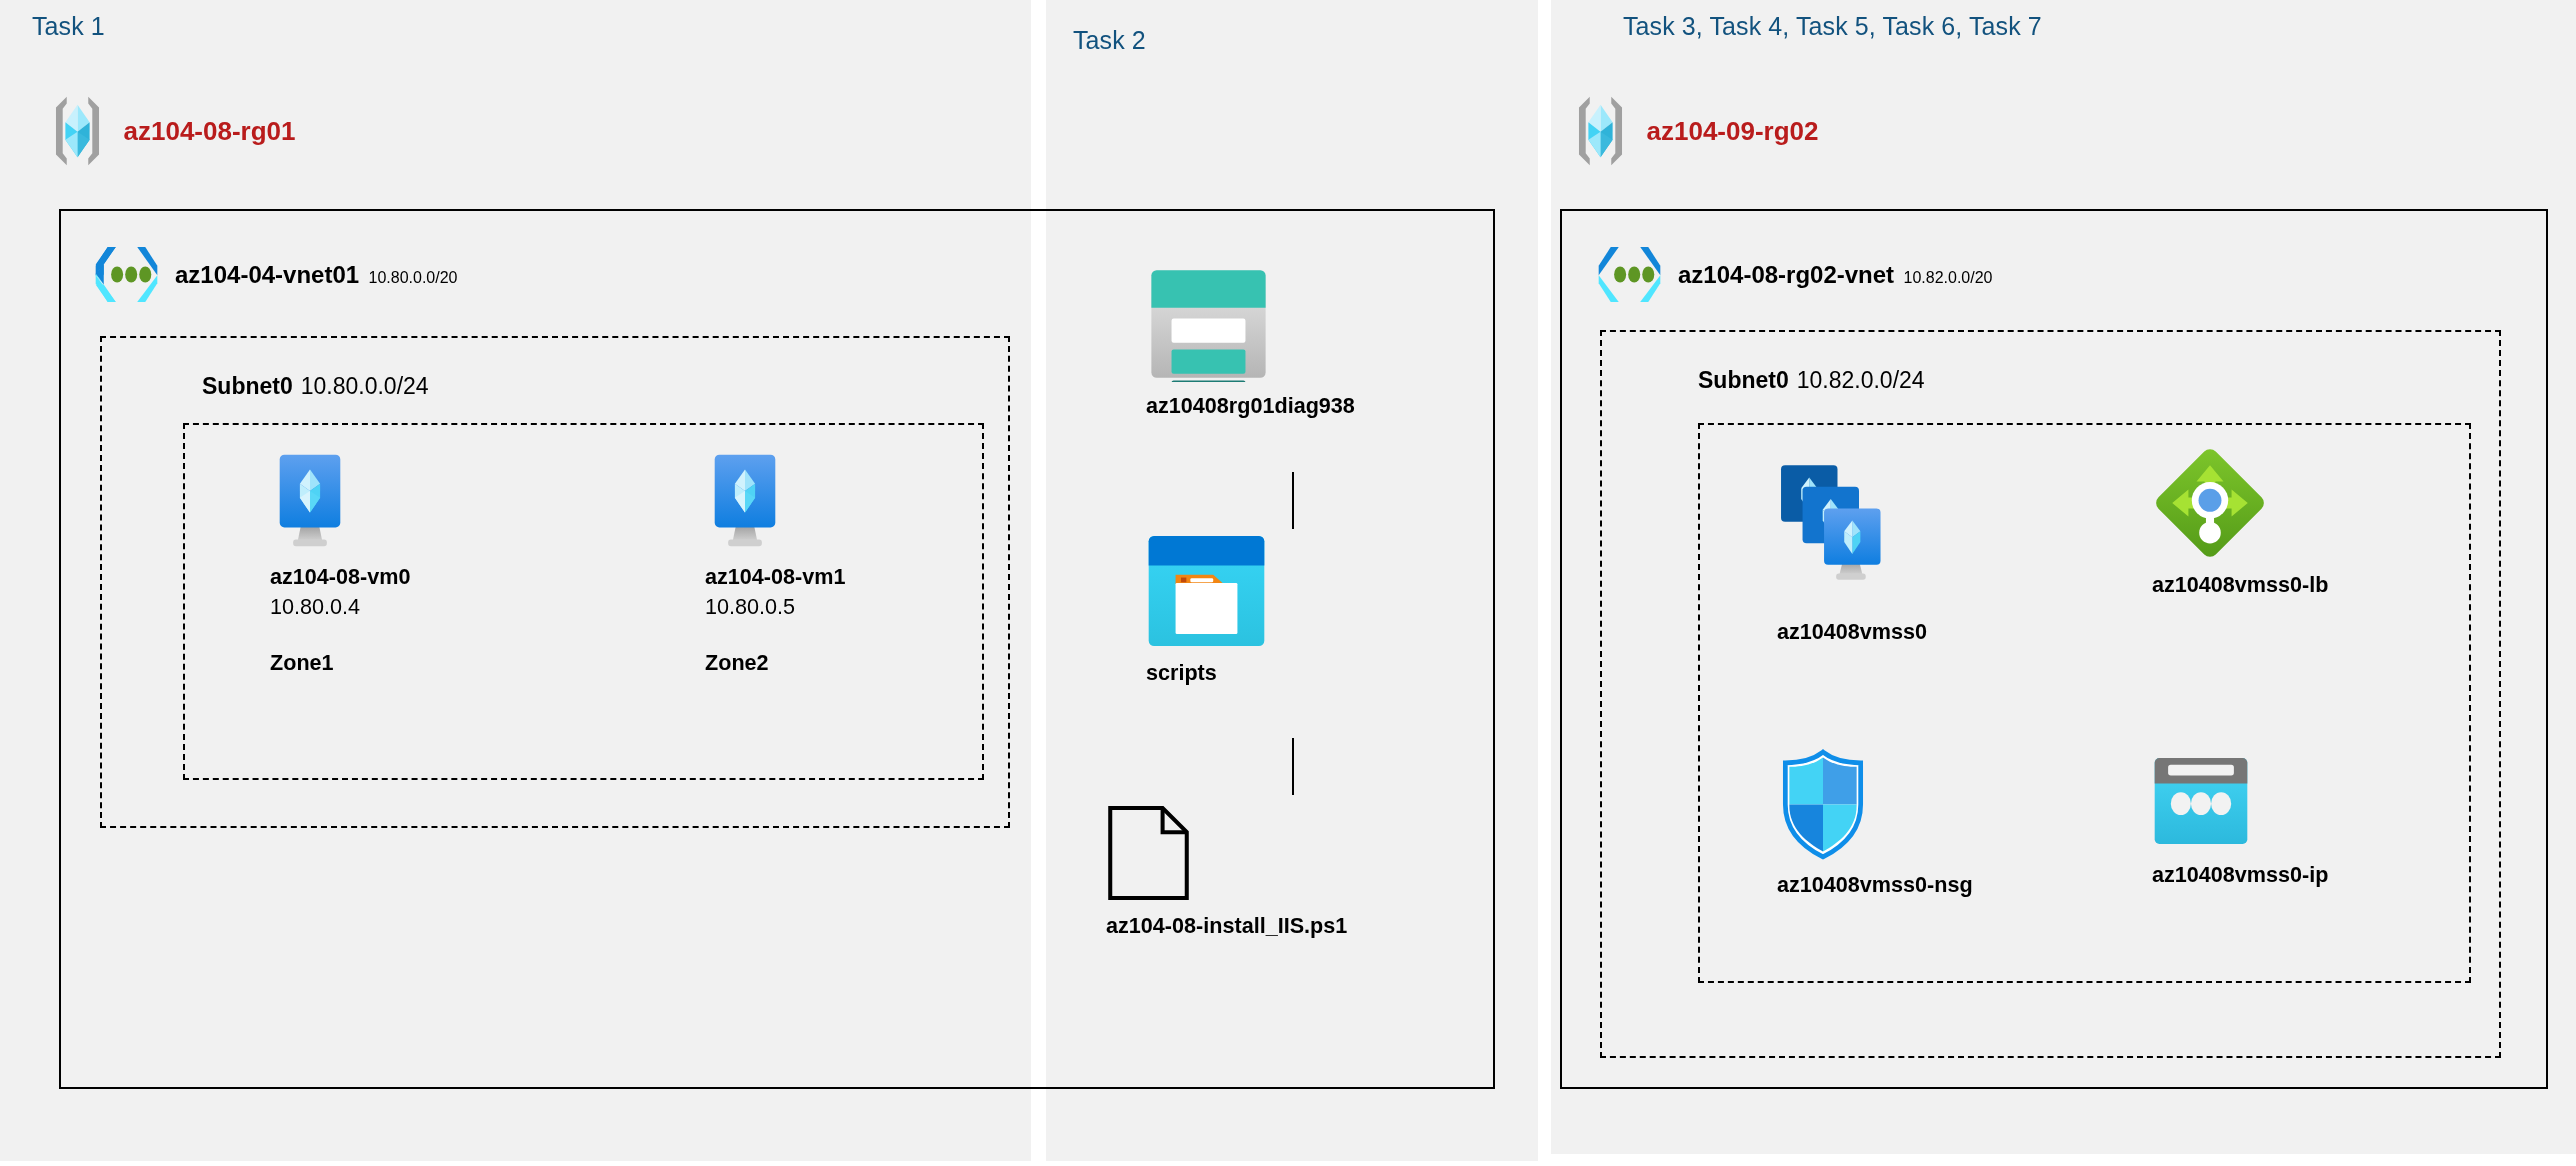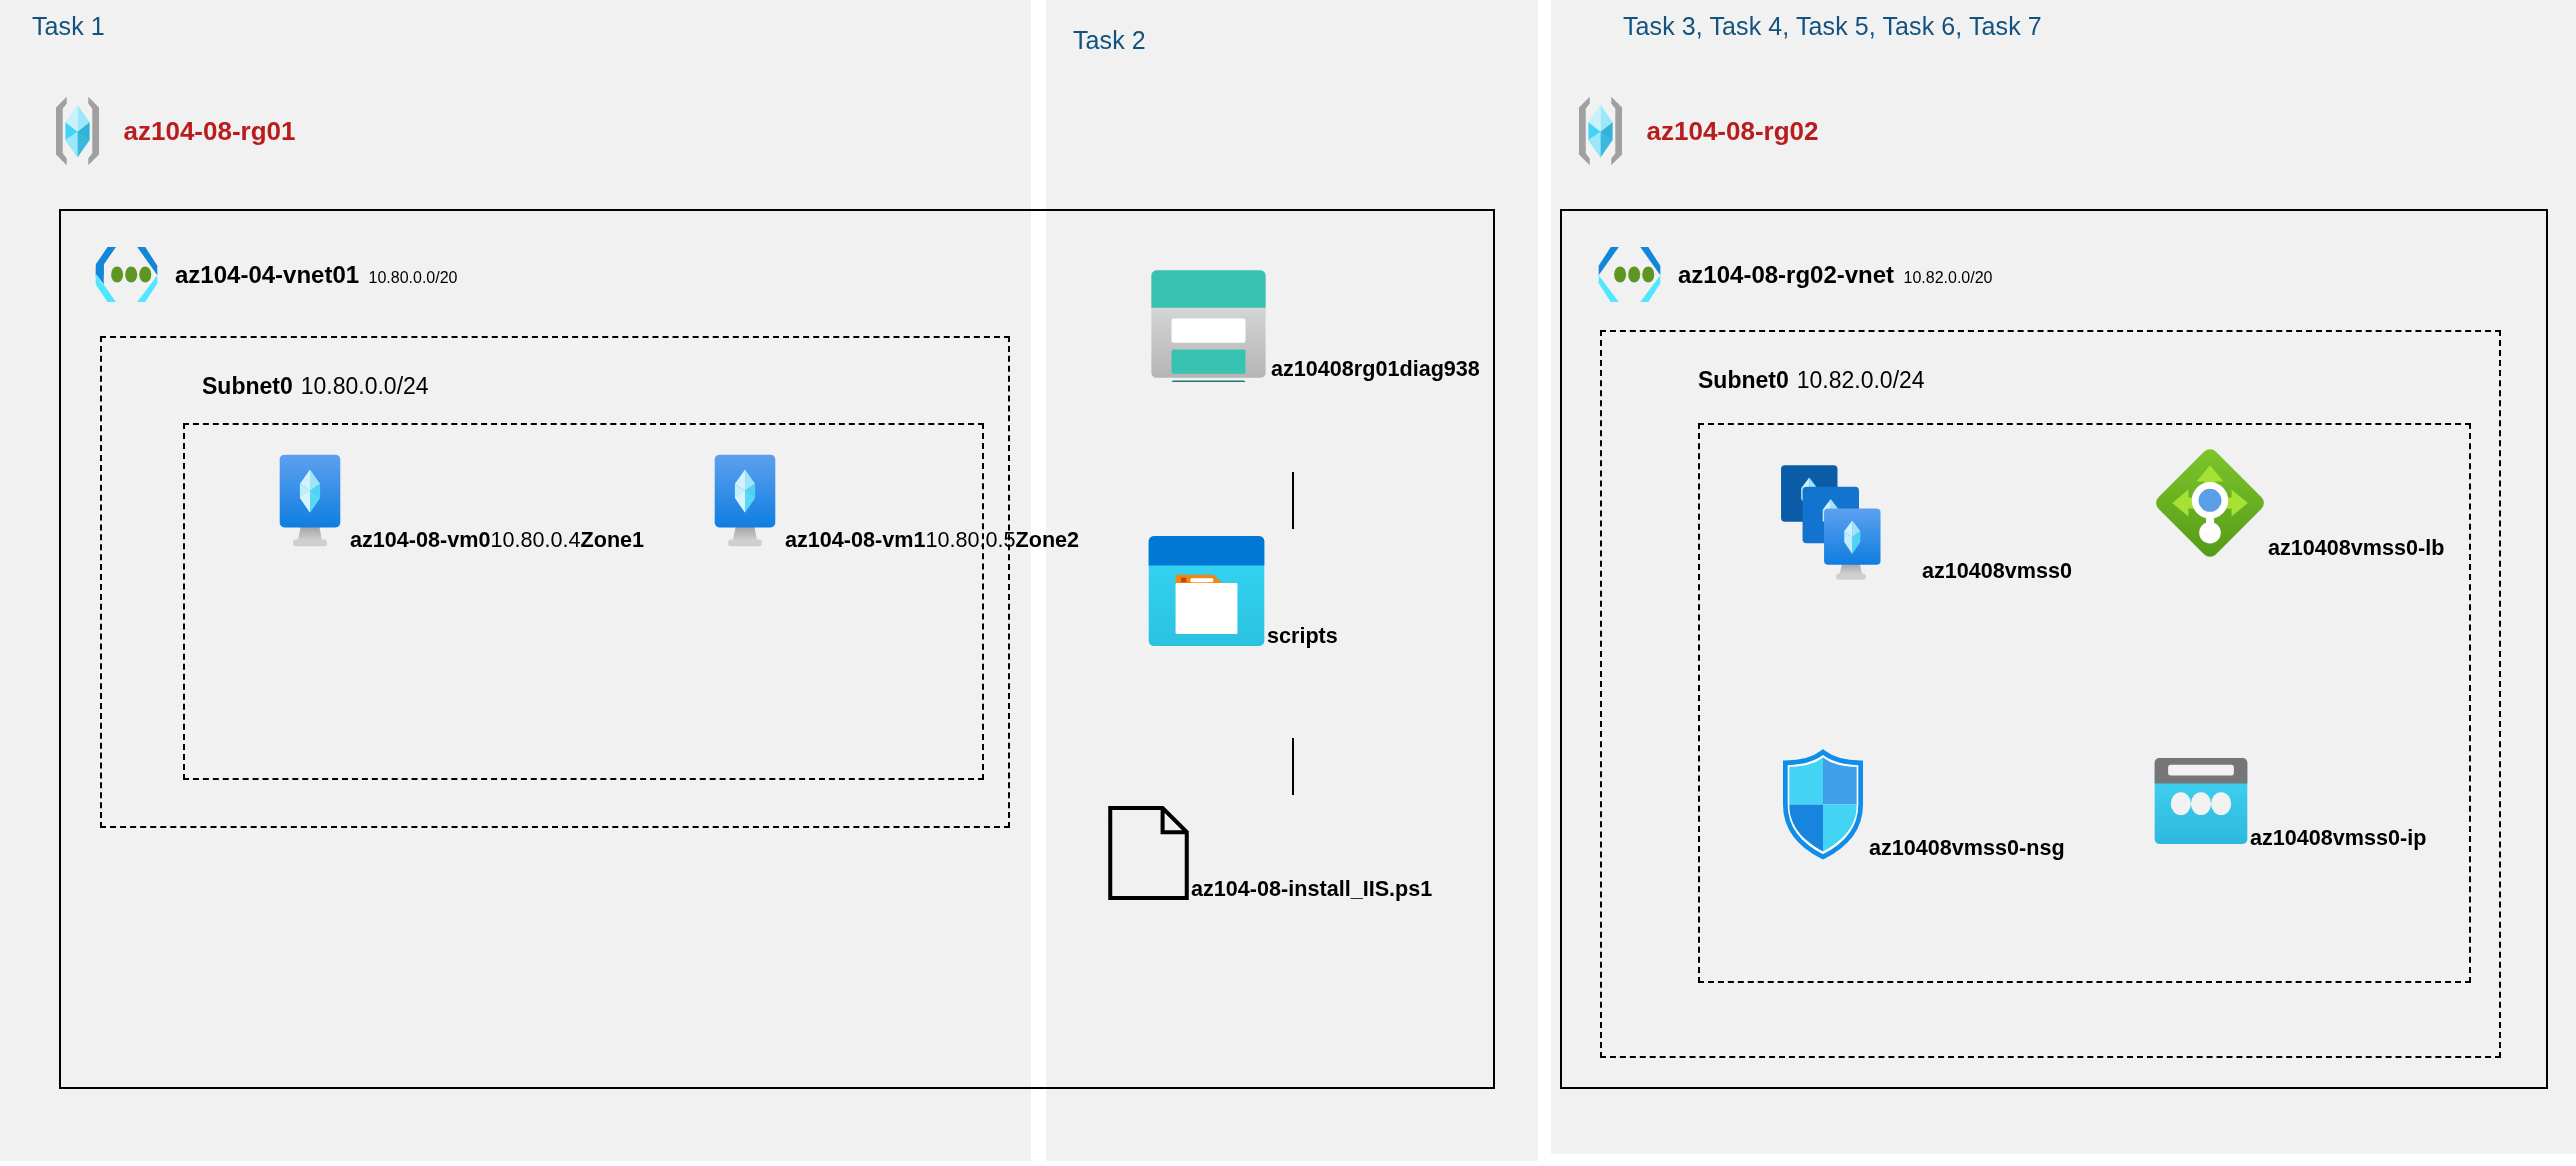--- a/index.html
+++ b/index.html
@@ -15,21 +15,21 @@
   .vnet-box{position:absolute;border:2.7px solid #000;background:transparent;box-sizing:border-box;}
   .vnet-head{position:absolute;display:flex;align-items:center;gap:15px;white-space:nowrap;}
   .vnet-name{font-size:24px;font-weight:bold;color:#000;}
   .vnet-cidr{font-size:16px;font-weight:normal;color:#000;margin-left:9.4px;}
 
   .dashed{position:absolute;border:2.7px dashed #000;box-sizing:border-box;}
   .subnet-head{position:absolute;white-space:nowrap;font-size:23px;color:#000;}
   .subnet-head b{font-weight:bold;}
   .subnet-head span{font-weight:normal;margin-left:8px;}
 
-  .node{position:absolute;display:flex;flex-direction:row;align-items:flex-end;}
+  .node{position:absolute;display:flex;flex-direction:column;align-items:flex-start;}
   .node-label{font-size:21.6px;font-weight:bold;color:#000;white-space:nowrap;margin-top:10.8px;text-align:center;}
   .node-sub{font-size:21.6px;font-weight:normal;color:#000;white-space:nowrap;margin-top:4px;text-align:center;}
   .node-zone{font-size:21.6px;font-weight:bold;color:#000;white-space:nowrap;margin-top:30px;text-align:center;}
 
   .connector{position:absolute;width:2px;background:#000;}
 
   svg{display:block;}
 </style>
 </head>
 <body>
@@ -199,21 +199,21 @@
         <path d="M26 4 L10 20 L10 90 L26 106 L26 96 L20 88 L20 22 L26 14 Z" fill="#a0a0a0"></path>
         <path d="M58 4 L74 20 L74 90 L58 106 L58 96 L64 88 L64 22 L58 14 Z" fill="#a0a0a0"></path>
         <path d="M42 16 L60 42 L42 56 Z" fill="#9ce8fb"></path>
         <path d="M42 16 L24 42 L42 56 Z" fill="#c8f1fd"></path>
         <path d="M42 56 L60 42 L60 68 L42 94 Z" fill="#2fb3d9"></path>
         <path d="M42 56 L24 42 L24 68 L42 94 Z" fill="#43d3f5"></path>
         <path d="M42 56 L60 68 L42 94 Z" fill="#3ab9dd"></path>
         <path d="M42 56 L24 68 L42 94 Z" fill="#9ce8fb"></path>
       </svg>
     </span>
-    <span class="rg-name">az104-08-rg02</span>
+    <span class="rg-name">az104-09-rg02</span>
   </div>
 
   <div class="vnet-box" style="left:1560px;top:209px;width:988px;height:880px;"></div>
 
   <div class="vnet-head" style="left:1596px;top:244px;">
     <span>
       <svg width="67" height="61" viewBox="0 0 100 90">
         <path d="M34 4 L22 4 L4 32 L4 46 Z" fill="#1286d9"></path>
         <path d="M4 46 L4 58 L22 86 L34 86 Z" fill="#50e6ff"></path>
         <path d="M66 4 L78 4 L96 32 L96 46 Z" fill="#1286d9"></path>

